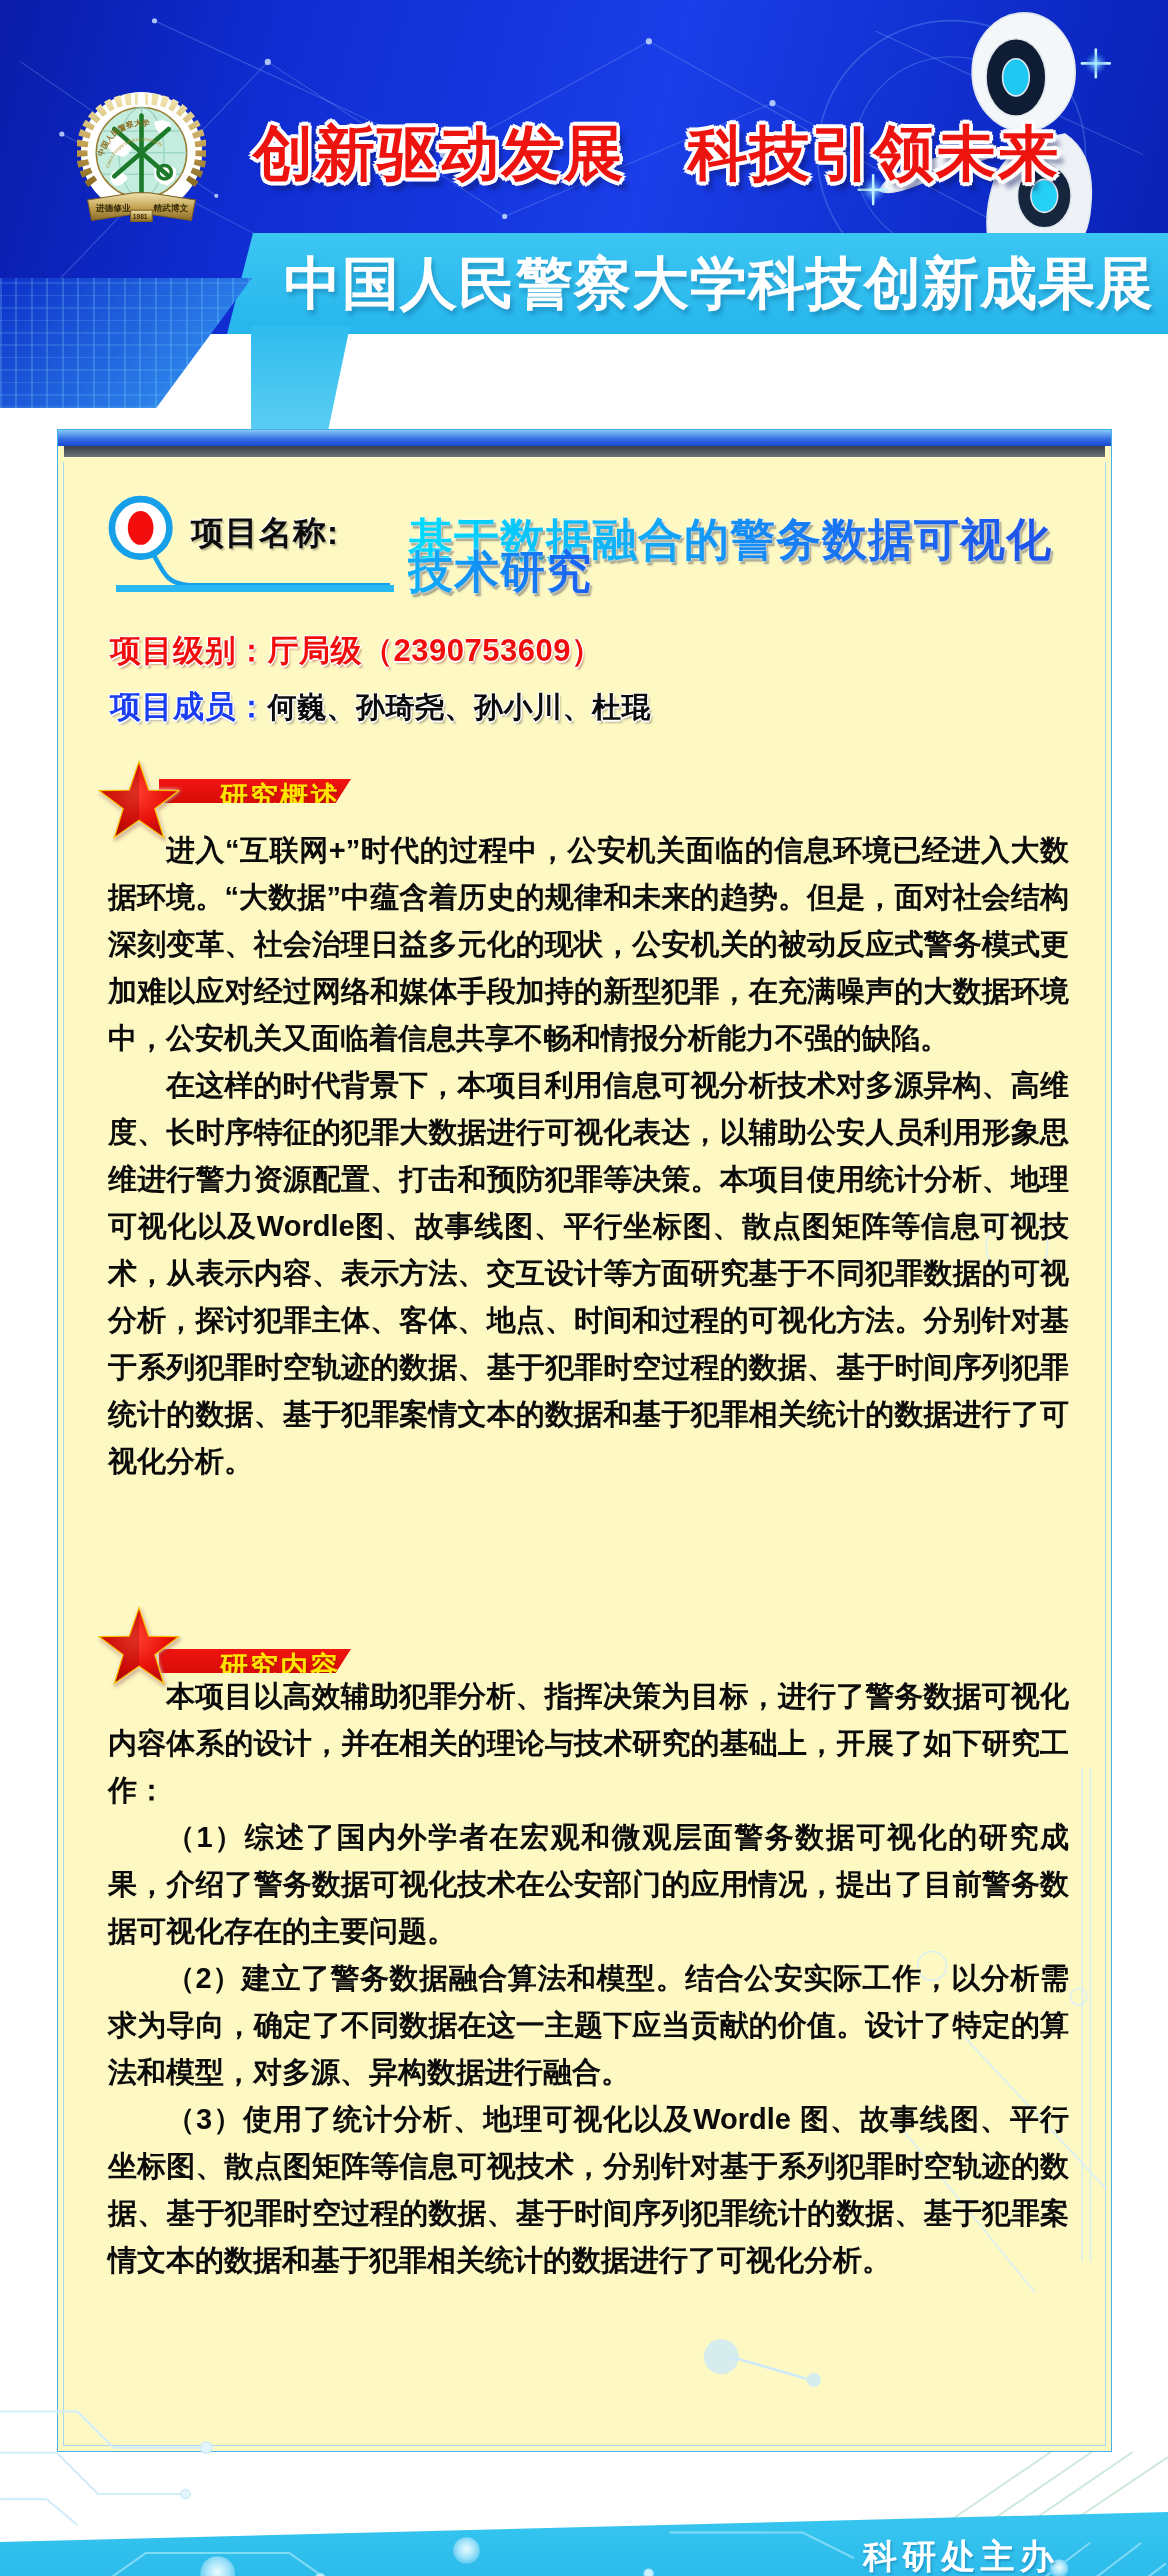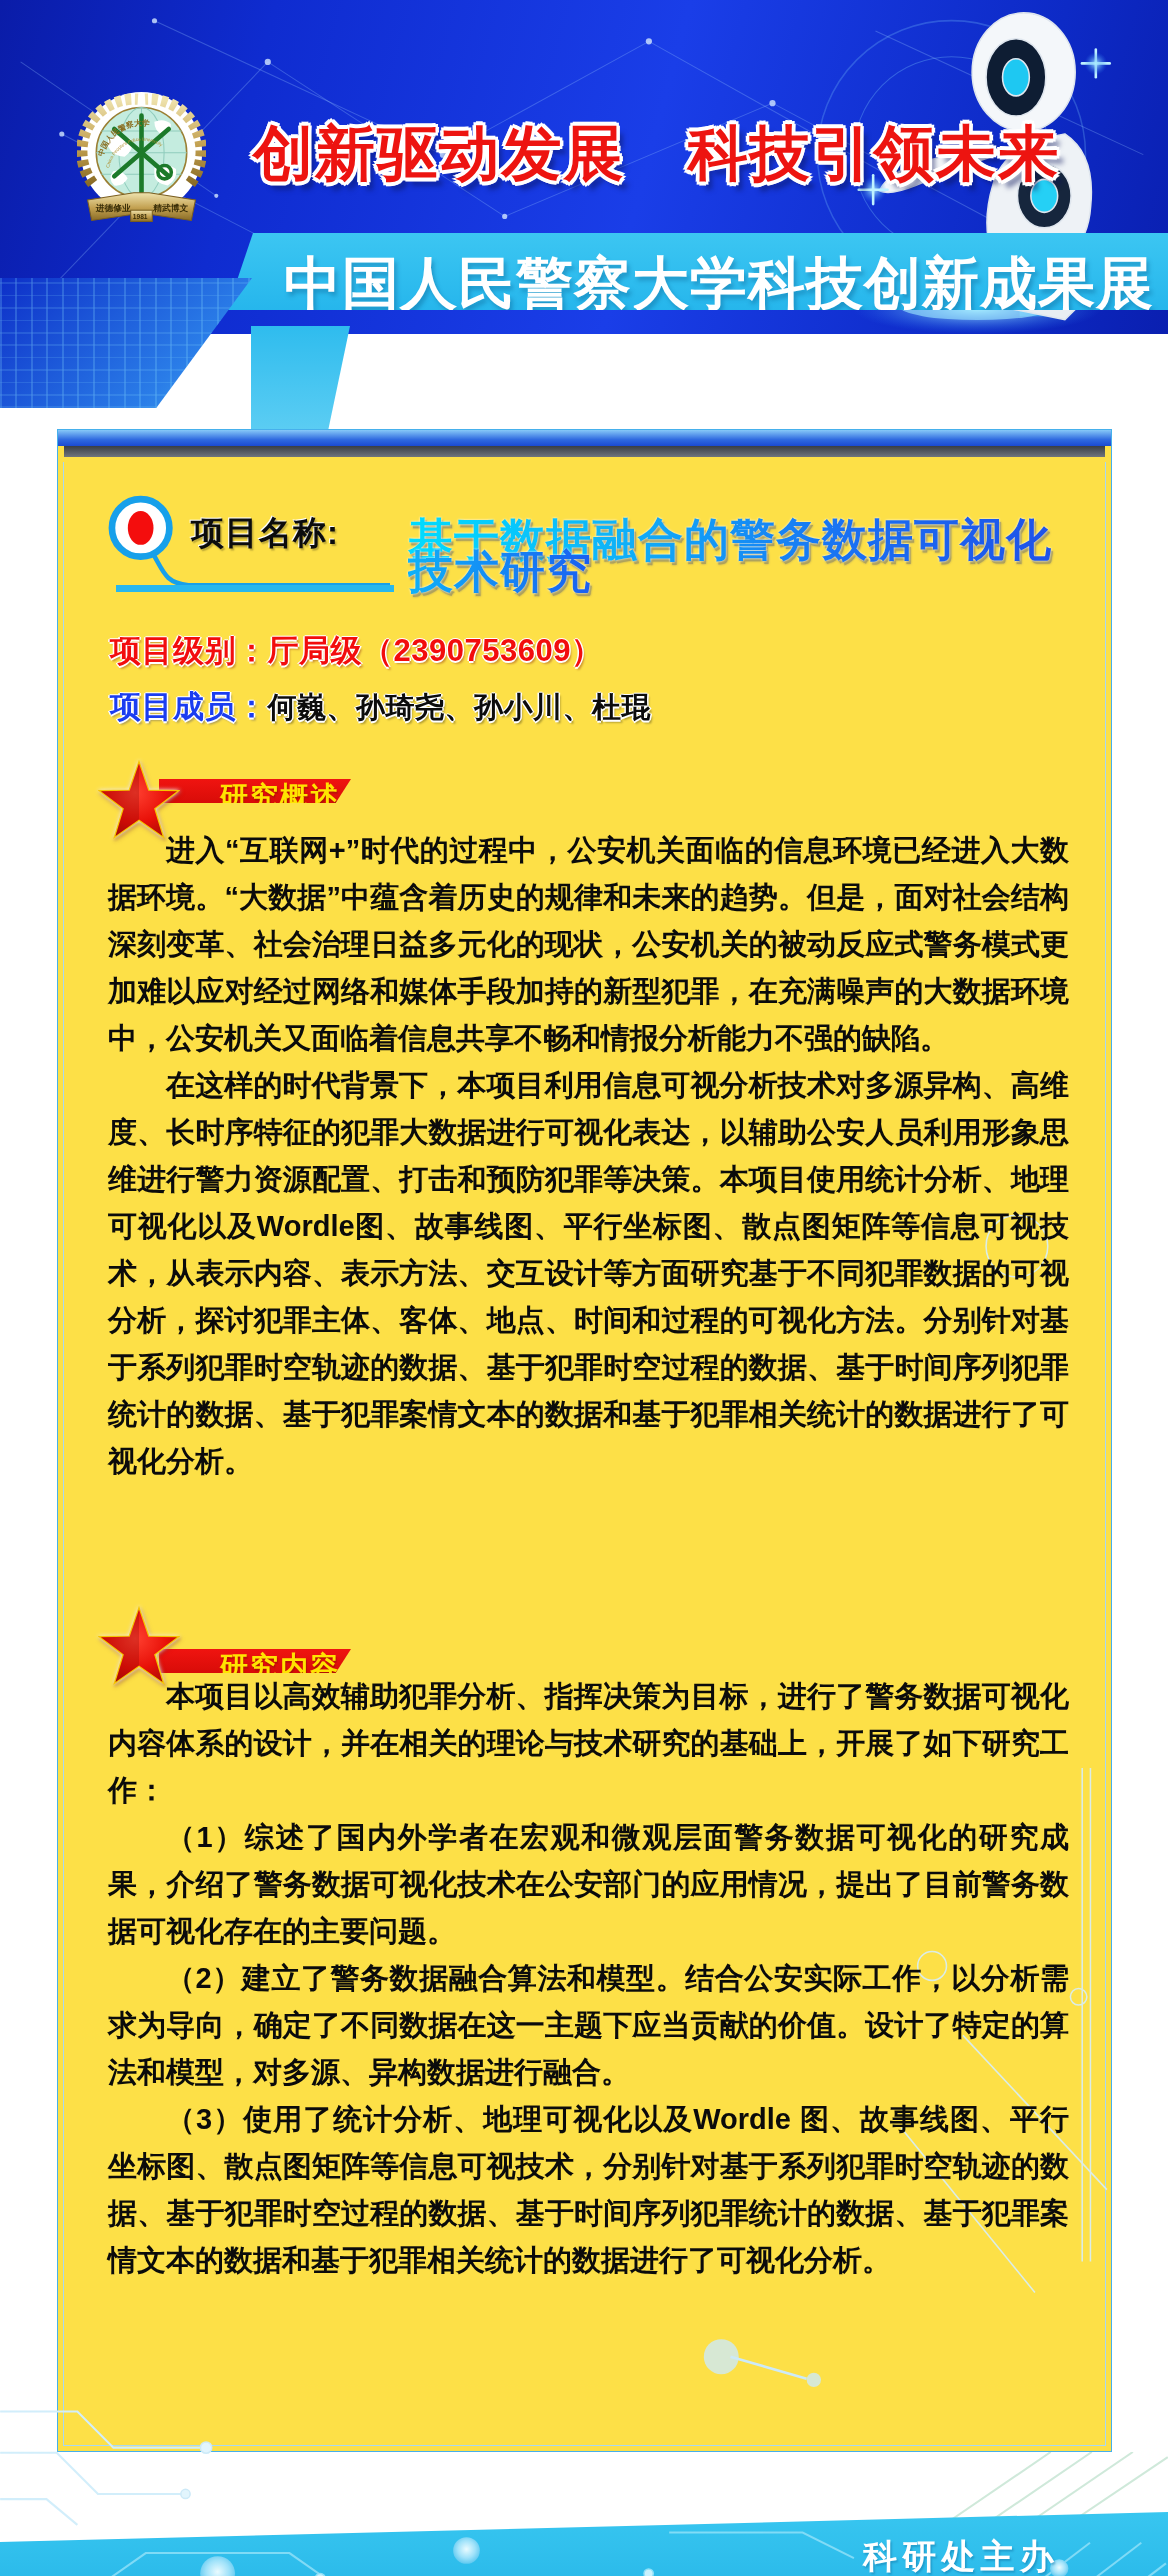--- a/index.html
+++ b/index.html
@@ -9,38 +9,38 @@
   
   .header{position:absolute;left:0;top:0;width:1168px;height:334px;
           background:linear-gradient(105deg,#0a1ca8 0%,#0f2cd0 22%,#1a3ee8 55%,#0d2ac6 85%,#0a1fb0 100%);
           overflow:hidden;}
   .mesh{position:absolute;left:0;top:0;width:100%;height:100%;}
   .slogan{position:absolute;left:253px;top:114px;font-size:60px;font-weight:900;letter-spacing:2.1px;
           color:#ed1410;white-space:nowrap;
           text-shadow:-3.6px 0 0 #fff,3.6px 0 0 #fff,0 -3.6px 0 #fff,0 3.6px 0 #fff,
                       -2.6px -2.6px 0 #fff,2.6px -2.6px 0 #fff,-2.6px 2.6px 0 #fff,2.6px 2.6px 0 #fff,
                       6.2px 8.2px 5.2px rgba(10,20,90,.5);}
-  .cyan-band{position:absolute;left:155px;top:233px;width:1014px;height:77px;
+  .cyan-band{position:absolute;left:155px;top:233px;width:1014px;height:101px;
              background:linear-gradient(180deg,#3cc6f2,#26b6ec);
              clip-path:polygon(98px 0,100% 0,100% 100%,72px 100%);}
   .cyan-band .band-text{position:absolute;left:129px;top:0;line-height:101px;font-size:57px;font-weight:900;
              color:#ffffff;white-space:nowrap;letter-spacing:1px;
              text-shadow:2.6px 4.1px 4.1px rgba(5,80,130,.35);}
   .circuit-left{position:absolute;left:0;top:278px;width:252px;height:130px;
              background:linear-gradient(135deg,#0d2fc8,#2a7de8 70%,#49b4f0);
              clip-path:polygon(0 0,100% 0,62% 100%,0 100%);}
   .circuit-left .tex{position:absolute;inset:0;opacity:.45;
              background-image:repeating-linear-gradient(90deg,rgba(140,225,255,.5) 0 1.5px,transparent 1.5px 15.5px),
                               repeating-linear-gradient(0deg,rgba(140,225,255,.35) 0 1.5px,transparent 1.5px 12.4px);}
   .cyan-wedge{position:absolute;left:251px;top:326px;width:99px;height:104px;
              background:linear-gradient(180deg,#2fbcee,#5bcdf3);
              clip-path:polygon(0 0,100% 0,78% 100%,0 100%);}
 
   
-  .card{position:absolute;left:57px;top:429px;width:1055px;height:2023px;background:#fde047;
+  .card{position:absolute;left:57px;top:429px;width:1055px;height:2023px;background:#fef9c3;
         border:1.5px solid #46b0ec;box-sizing:border-box;}
   .card-topbar{position:absolute;left:0;top:0;width:100%;height:15.5px;
         background:linear-gradient(180deg,#86c8f8 0%,#2f6ae0 60%,#1b4ad2 100%);}
   .card-topshadow{position:absolute;left:6.2px;right:6.2px;top:15.5px;height:11.3px;
         background:linear-gradient(180deg,#393e45,#70757d);}
   .card-sides{position:absolute;left:4.6px;right:4.6px;top:32px;bottom:4.6px;
         border-left:1px solid #a8d8f4;border-right:1px solid #a8d8f4;border-bottom:1px solid #a8d8f4;}
 
   
   .name-icon{position:absolute;left:45px;top:61px;}

